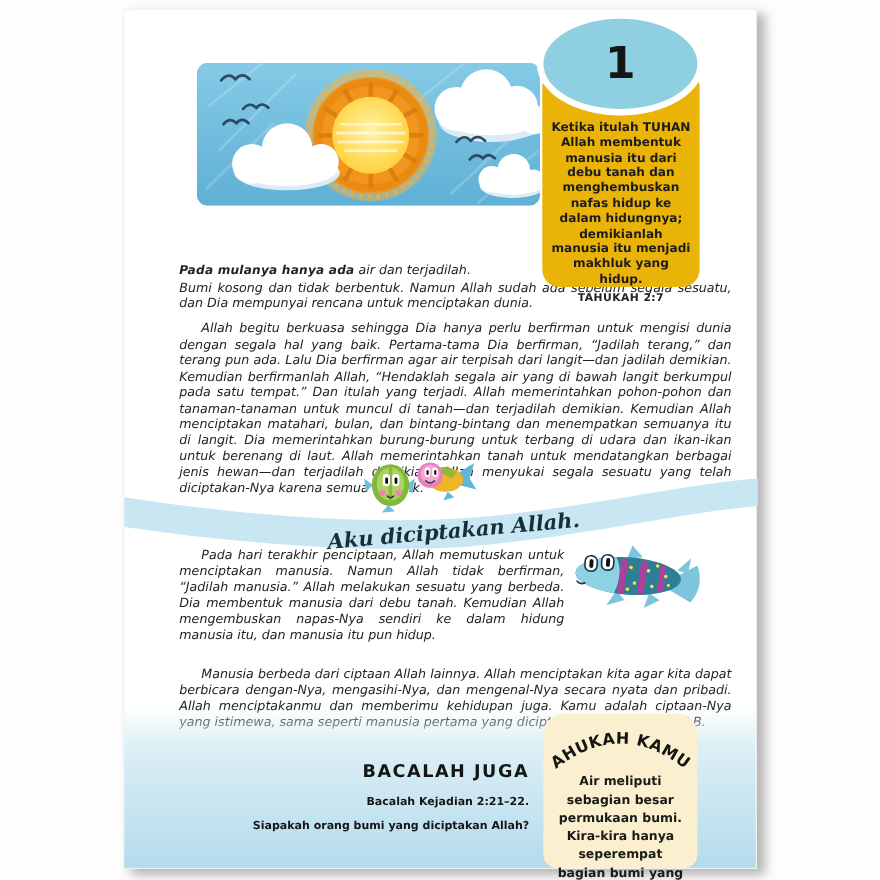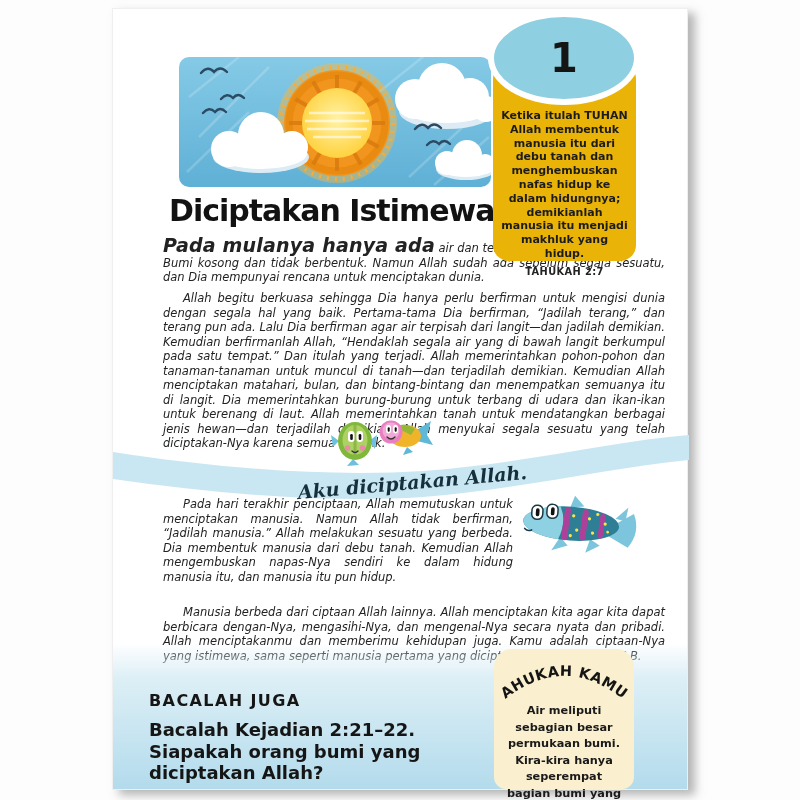--- a/index.html
+++ b/index.html
@@ -17,35 +17,35 @@
   .verse-ref{font-weight:bold;font-size:9.8px;letter-spacing:.4px;color:#222;margin:5px 0 0;}
   .chapter-dome{position:absolute;left:375px;top:2px;width:152px;height:94px;background:#8ecfe1;
                 border:6px solid #ffffff;border-radius:50%;box-sizing:border-box;z-index:2;
                 display:flex;align-items:center;justify-content:center;}
   .chapter-num{font-size:40px;font-weight:bold;color:#151515;line-height:1;}
   
   .title{position:absolute;left:56px;top:184px;margin:0;font-size:30px;font-weight:bold;
          letter-spacing:-1px;color:#121212;}
   .bodytext{font-style:italic;font-size:11.5px;line-height:14.5px;color:#222;text-align:justify;margin:0;}
   .p1{position:absolute;left:50px;top:229px;width:502px;}
-  .lead{font-size:19px;font-weight:bold;letter-spacing:.2px;}
+  .lead{font-size:11px;font-weight:bold;letter-spacing:.2px;}
   .p2{position:absolute;left:50px;top:282px;width:502px;text-indent:20px;}
   .p3{position:absolute;left:50px;top:488px;width:502px;text-indent:20px;}
   .p4{position:absolute;left:50px;top:596px;width:502px;text-indent:20px;}
   .fish-spacer{float:right;width:152px;height:74px;}
   
   .banner-svg{position:absolute;left:0;top:418px;width:576px;height:92px;}
   .small-fish{position:absolute;left:216px;top:402px;width:110px;height:56px;}
   .big-fish{position:absolute;left:398px;top:477px;width:130px;height:80px;}
   
   .footer-bg{position:absolute;left:0;top:634px;width:574px;height:146px;
              background:linear-gradient(180deg,rgba(232,245,250,0) 0%,#ddeff6 24%,#b3dbec 100%);}
-  .read-also{position:absolute;left:36px;top:682px;width:332px;text-align:left;color:#151515;}
+  .read-also{position:absolute;left:36px;top:682px;width:332px;text-align:right;color:#151515;}
   .read-also h3{margin:0 0 9px;font-size:16px;font-weight:bold;letter-spacing:1.4px;}
-  .read-also p{margin:0;font-size:18px;font-weight:bold;line-height:21.5px;}
+  .read-also p{margin:0;font-size:10px;font-weight:bold;line-height:21.5px;}
   .dyk-box{position:absolute;left:381px;top:640px;width:140px;height:140px;background:#faf0cf;
            border-radius:18px 18px 12px 12px;text-align:center;}
   .dyk-arc{display:block;margin:4px auto 0;width:140px;height:48px;}
   .dyk-text{margin:2px 0 0;padding:0 11px;font-size:11.3px;font-weight:bold;line-height:16.5px;color:#1a1a1a;}
 </style>
 </head>
 <body>
 
 <div class="canvas">
   <div class="page">
@@ -127,21 +127,20 @@
     <div>
       <div class="verse-box">
         <p class="verse-text">Ketika itulah TUHAN Allah membentuk manusia itu dari debu tanah dan menghembuskan nafas hidup ke dalam hidungnya; demikianlah manusia itu menjadi makhluk yang hidup.</p>
         <p class="verse-ref">TAHUKAH 2:7</p>
       </div>
       <div class="chapter-dome">
         <span class="chapter-num">1</span>
       </div>
     </div>
 
-    <h1 class="title">Diciptakan Istimewa</h1>
 
     <p class="bodytext p1"><span class="lead">Pada mulanya hanya ada</span><span> air dan terjadilah.</span><br><span>Bumi kosong dan tidak berbentuk. Namun Allah sudah ada sebelum segala sesuatu, dan Dia mempunyai rencana untuk menciptakan dunia.</span></p>
 
     <p class="bodytext p2">Allah begitu berkuasa sehingga Dia hanya perlu berfirman untuk mengisi dunia dengan segala hal yang baik. Pertama-tama Dia berfirman, “Jadilah terang,” dan terang pun ada. Lalu Dia berfirman agar air terpisah dari langit—dan jadilah demikian. Kemudian berfirmanlah Allah, “Hendaklah segala air yang di bawah langit berkumpul pada satu tempat.” Dan itulah yang terjadi. Allah memerintahkan pohon-pohon dan tanaman-tanaman untuk muncul di tanah—dan terjadilah demikian. Kemudian Allah menciptakan matahari, bulan, dan bintang-bintang dan menempatkan semuanya itu di langit. Dia memerintahkan burung-burung untuk terbang di udara dan ikan-ikan untuk berenang di laut. Allah memerintahkan tanah untuk mendatangkan berbagai jenis hewan—dan terjadilah demikian. Allah menyukai segala sesuatu yang telah diciptakan-Nya karena semua itu baik.</p>
 
     <svg class="banner-svg" viewBox="0 0 576 92" preserveAspectRatio="none">
       <path d="M0,25 C110,42 220,50 310,44 C410,37 500,14 576,8 L576,33 C500,40 410,62 310,70 C220,76 110,68 0,52 Z" fill="#c9e7f3"></path>
       <text x="300" y="62" transform="rotate(-5 300 62)" text-anchor="middle" font-family="DejaVu Serif, serif" font-size="19" font-weight="bold" font-style="italic" fill="#15303c">Aku diciptakan Allah.</text>
     </svg>
 

